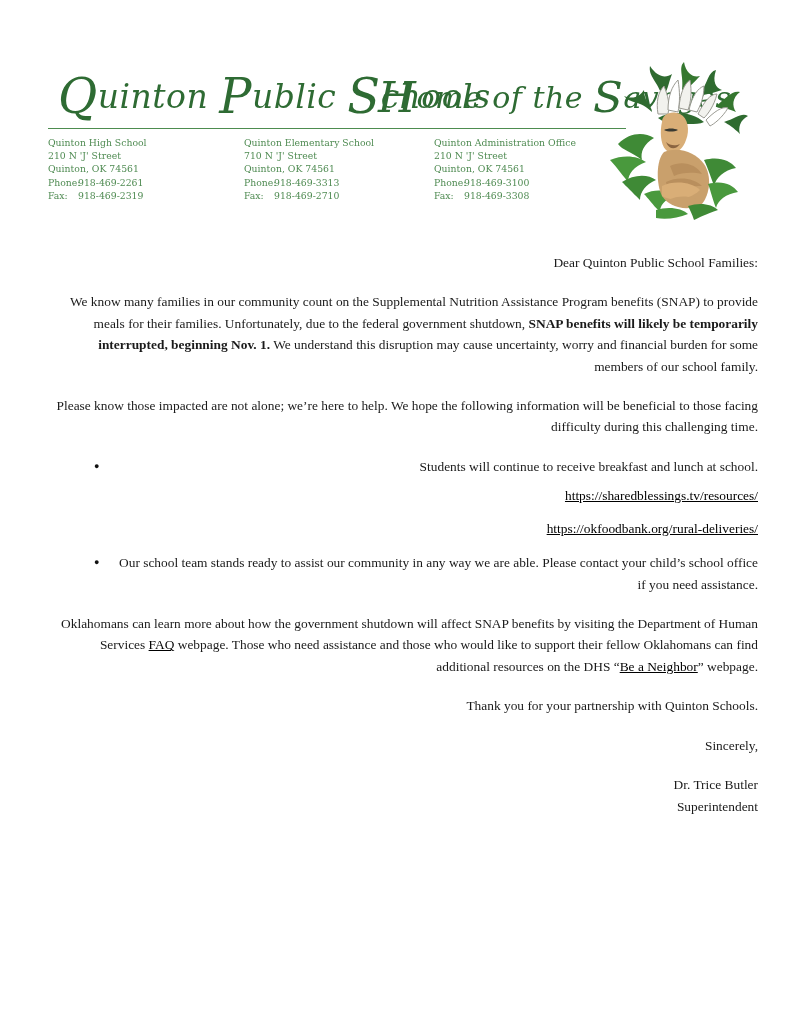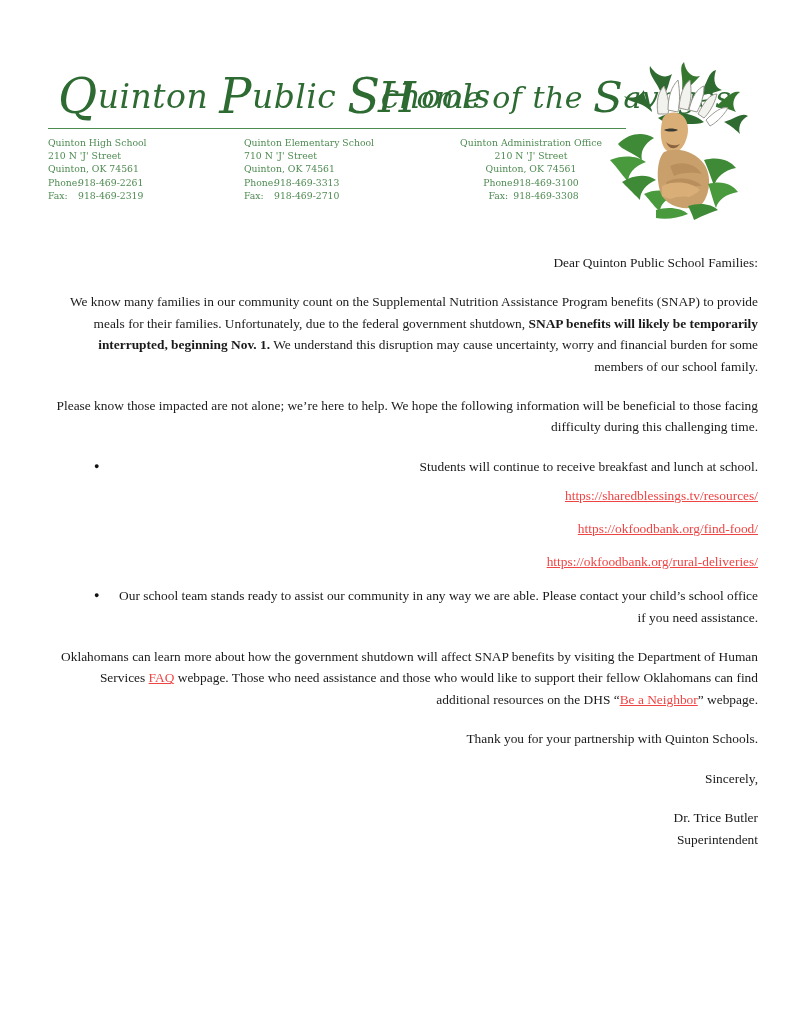--- a/index.html
+++ b/index.html
@@ -83,21 +83,21 @@
   }
   .addr-col {
     font-family: "DejaVu Serif", "Liberation Serif", serif;
     font-size: 9.3px;
     line-height: 13.2px;
     color: #4f8b52;
     white-space: nowrap;
   }
   .addr-col.c1 { width: 196px; }
   .addr-col.c2 { width: 190px; }
-  .addr-col.c3 { width: 194px; text-align: center; }
+  .addr-col.c3 { width: 194px; }
   .addr-line { display: block; }
   .addr-line .lbl {
     display: inline-block;
     width: 30px;
   }
 
   
   .mascot {
     position: absolute;
     left: 600px;
@@ -145,21 +145,21 @@
   }
   .links-block {
     margin: 9px 0 10px 0;
     padding-left: 48px;
   }
   .link-line {
     margin: 0 0 14px 0;
     line-height: 19px;
   }
   a.doclink, .doclink {
-    color: #ef4444;
+    color: #000000;
     text-decoration: underline;
     text-underline-offset: 1px;
   }
   .sig-block {
     margin-top: 15px;
     padding-left: 4px;
     line-height: 21.4px;
   }
 </style>
 </head>
@@ -258,21 +258,20 @@
     <p class="para"><span>We know many families in our community count on the Supplemental Nutrition Assistance Program benefits (SNAP) to provide meals for their families. Unfortunately, due to the federal government shutdown, </span><b>SNAP benefits will likely be temporarily interrupted, beginning Nov. 1.</b><span> We understand this disruption may cause uncertainty, worry and financial burden for some members of our school family.</span></p>
 
     <p class="para">Please know those impacted are not alone; we’re here to help. We hope the following information will be beneficial to those facing difficulty during this challenging time.</p>
 
     <ul class="bullets">
       <li>Students will continue to receive breakfast and lunch at school.</li>
     </ul>
 
     <div class="links-block">
       <div class="link-line"><a class="doclink" href="#">https://sharedblessings.tv/resources/</a></div>
-      <div class="link-line"><a class="doclink" href="#">https://okfoodbank.org/find-food/</a></div>
       <div class="link-line"><a class="doclink" href="#">https://okfoodbank.org/rural-deliveries/</a></div>
     </div>
 
     <ul class="bullets">
       <li> Our school team stands ready to assist our community in any way we are able. Please contact your child’s school office if you need assistance.</li>
     </ul>
 
     <p class="para" style="margin-top:18px;"><span>Oklahomans can learn more about how the government shutdown will affect SNAP benefits by visiting the Department of Human Services </span><a class="doclink" href="#">FAQ</a><span> webpage. Those who need assistance and those who would like to support their fellow Oklahomans can find additional resources on the DHS “</span><a class="doclink" href="#">Be a Neighbor</a><span>” webpage.</span></p>
 
 

